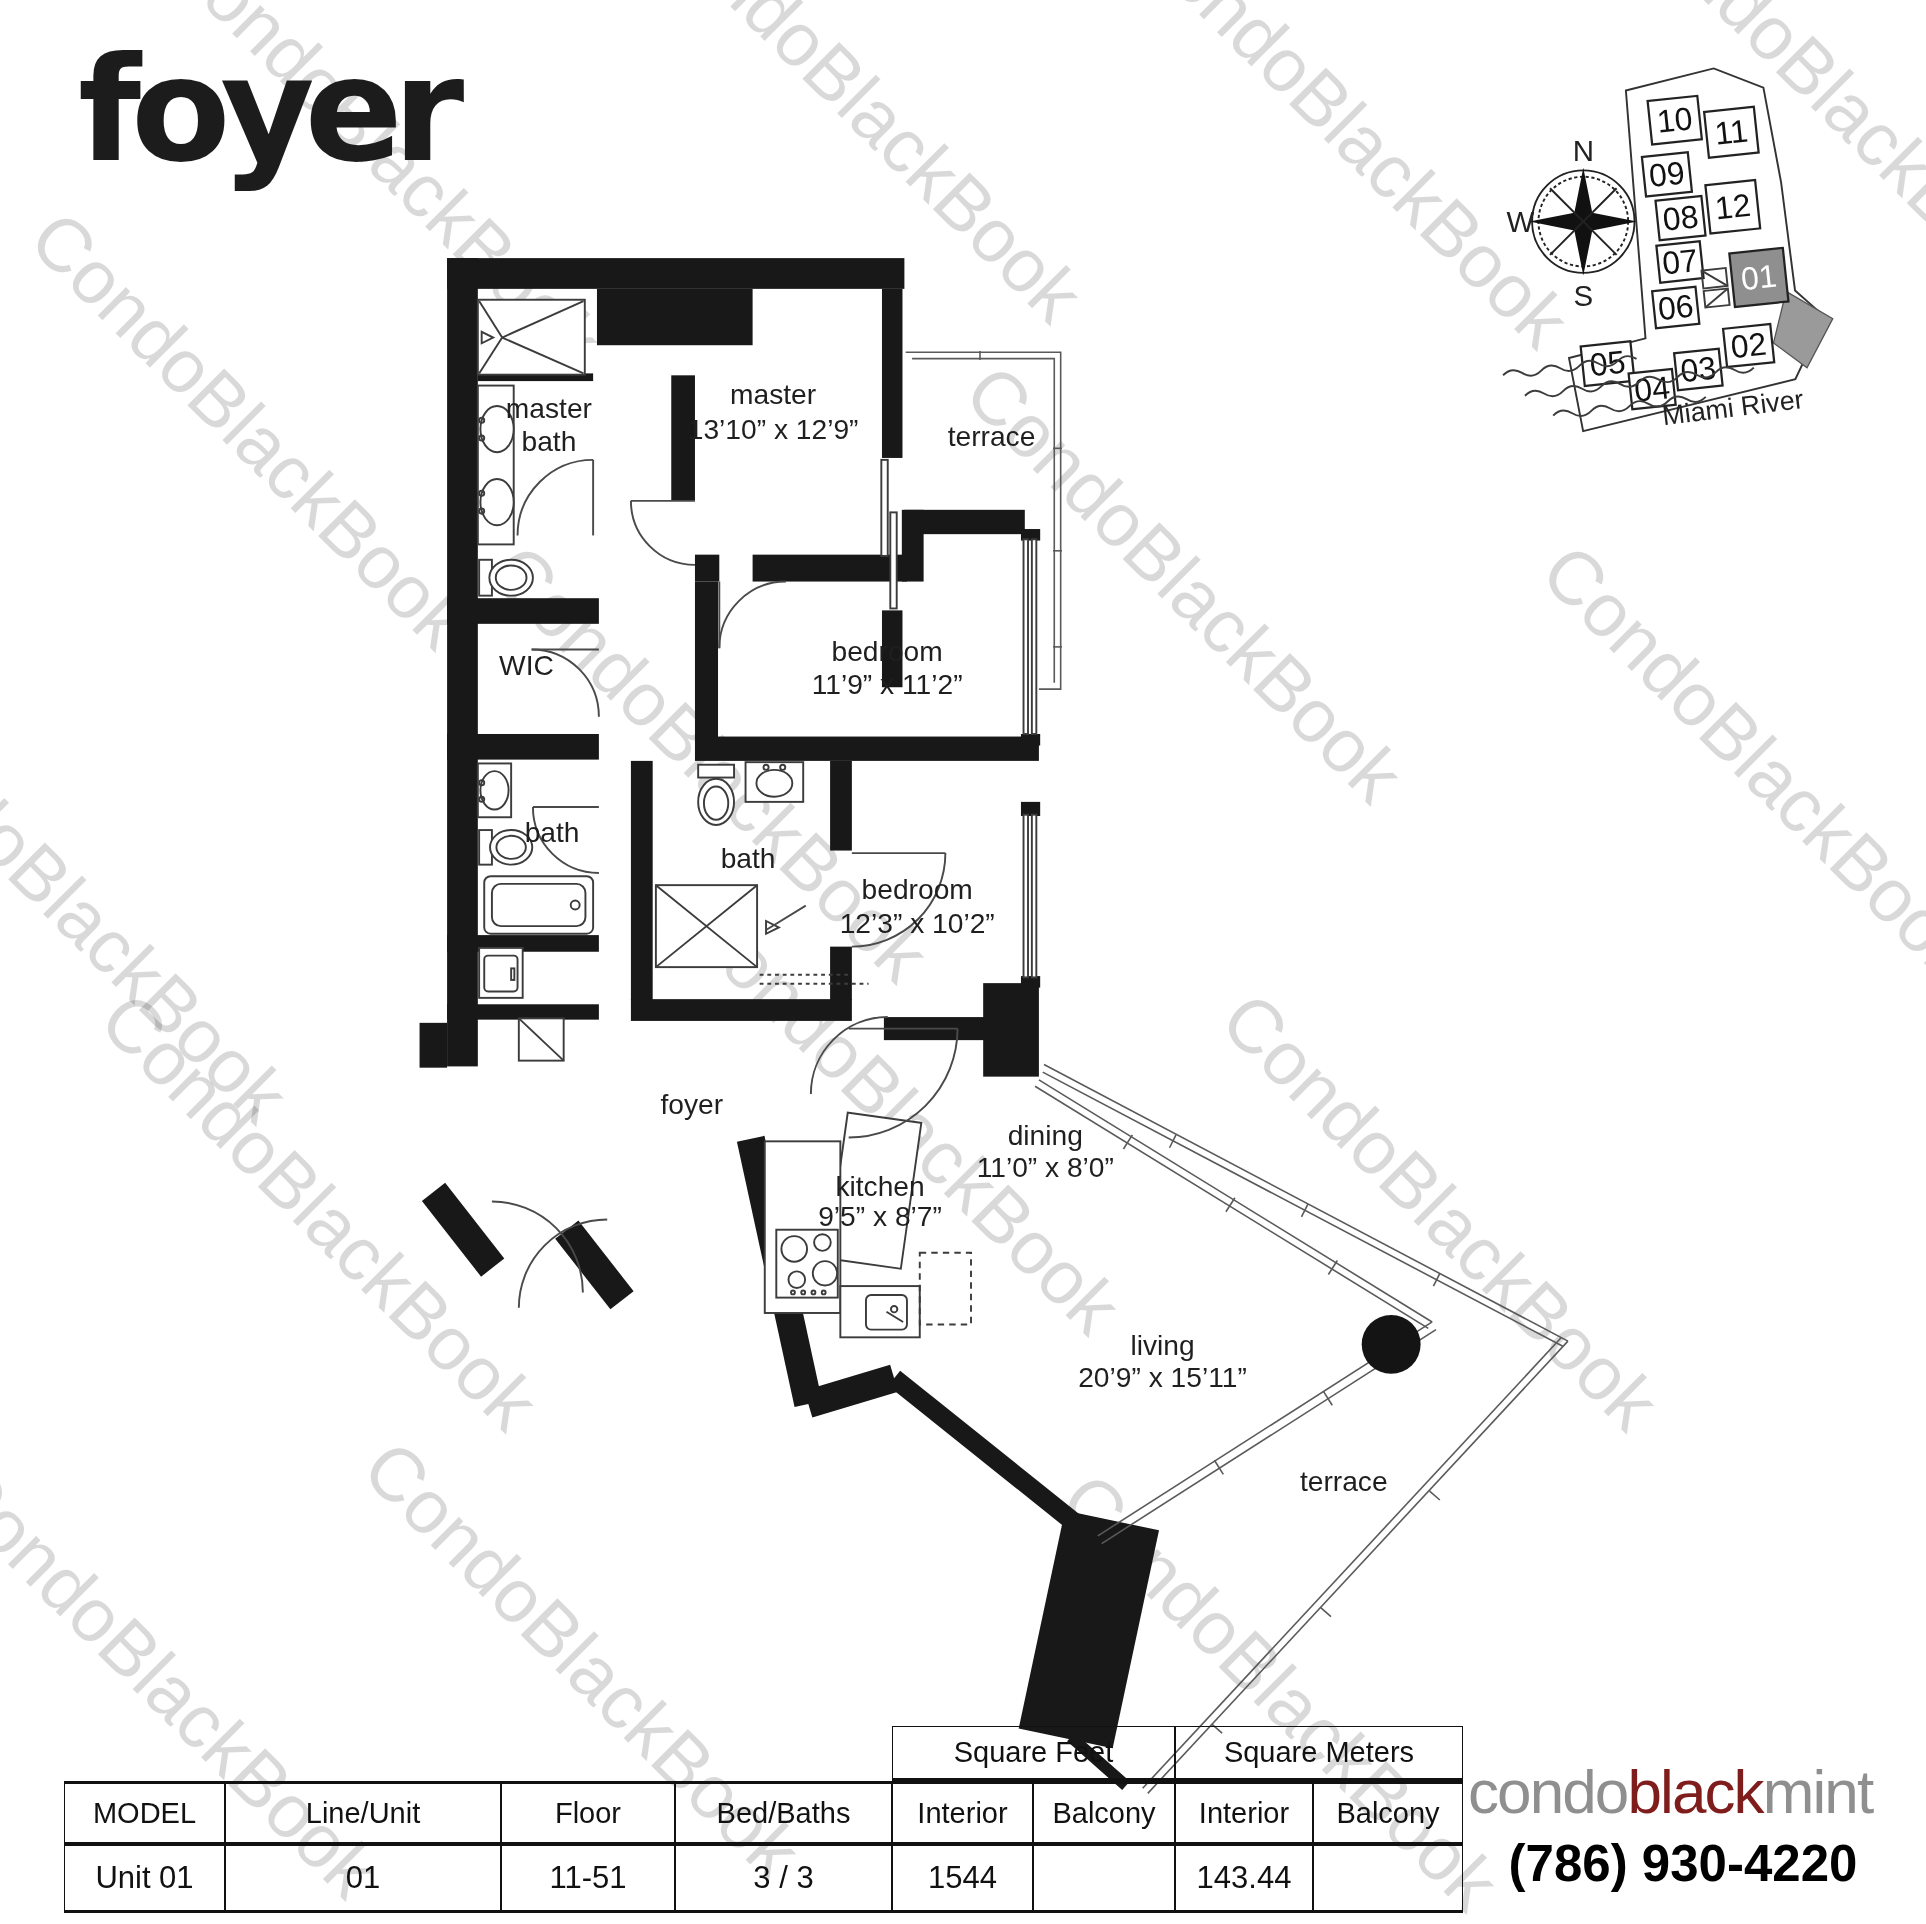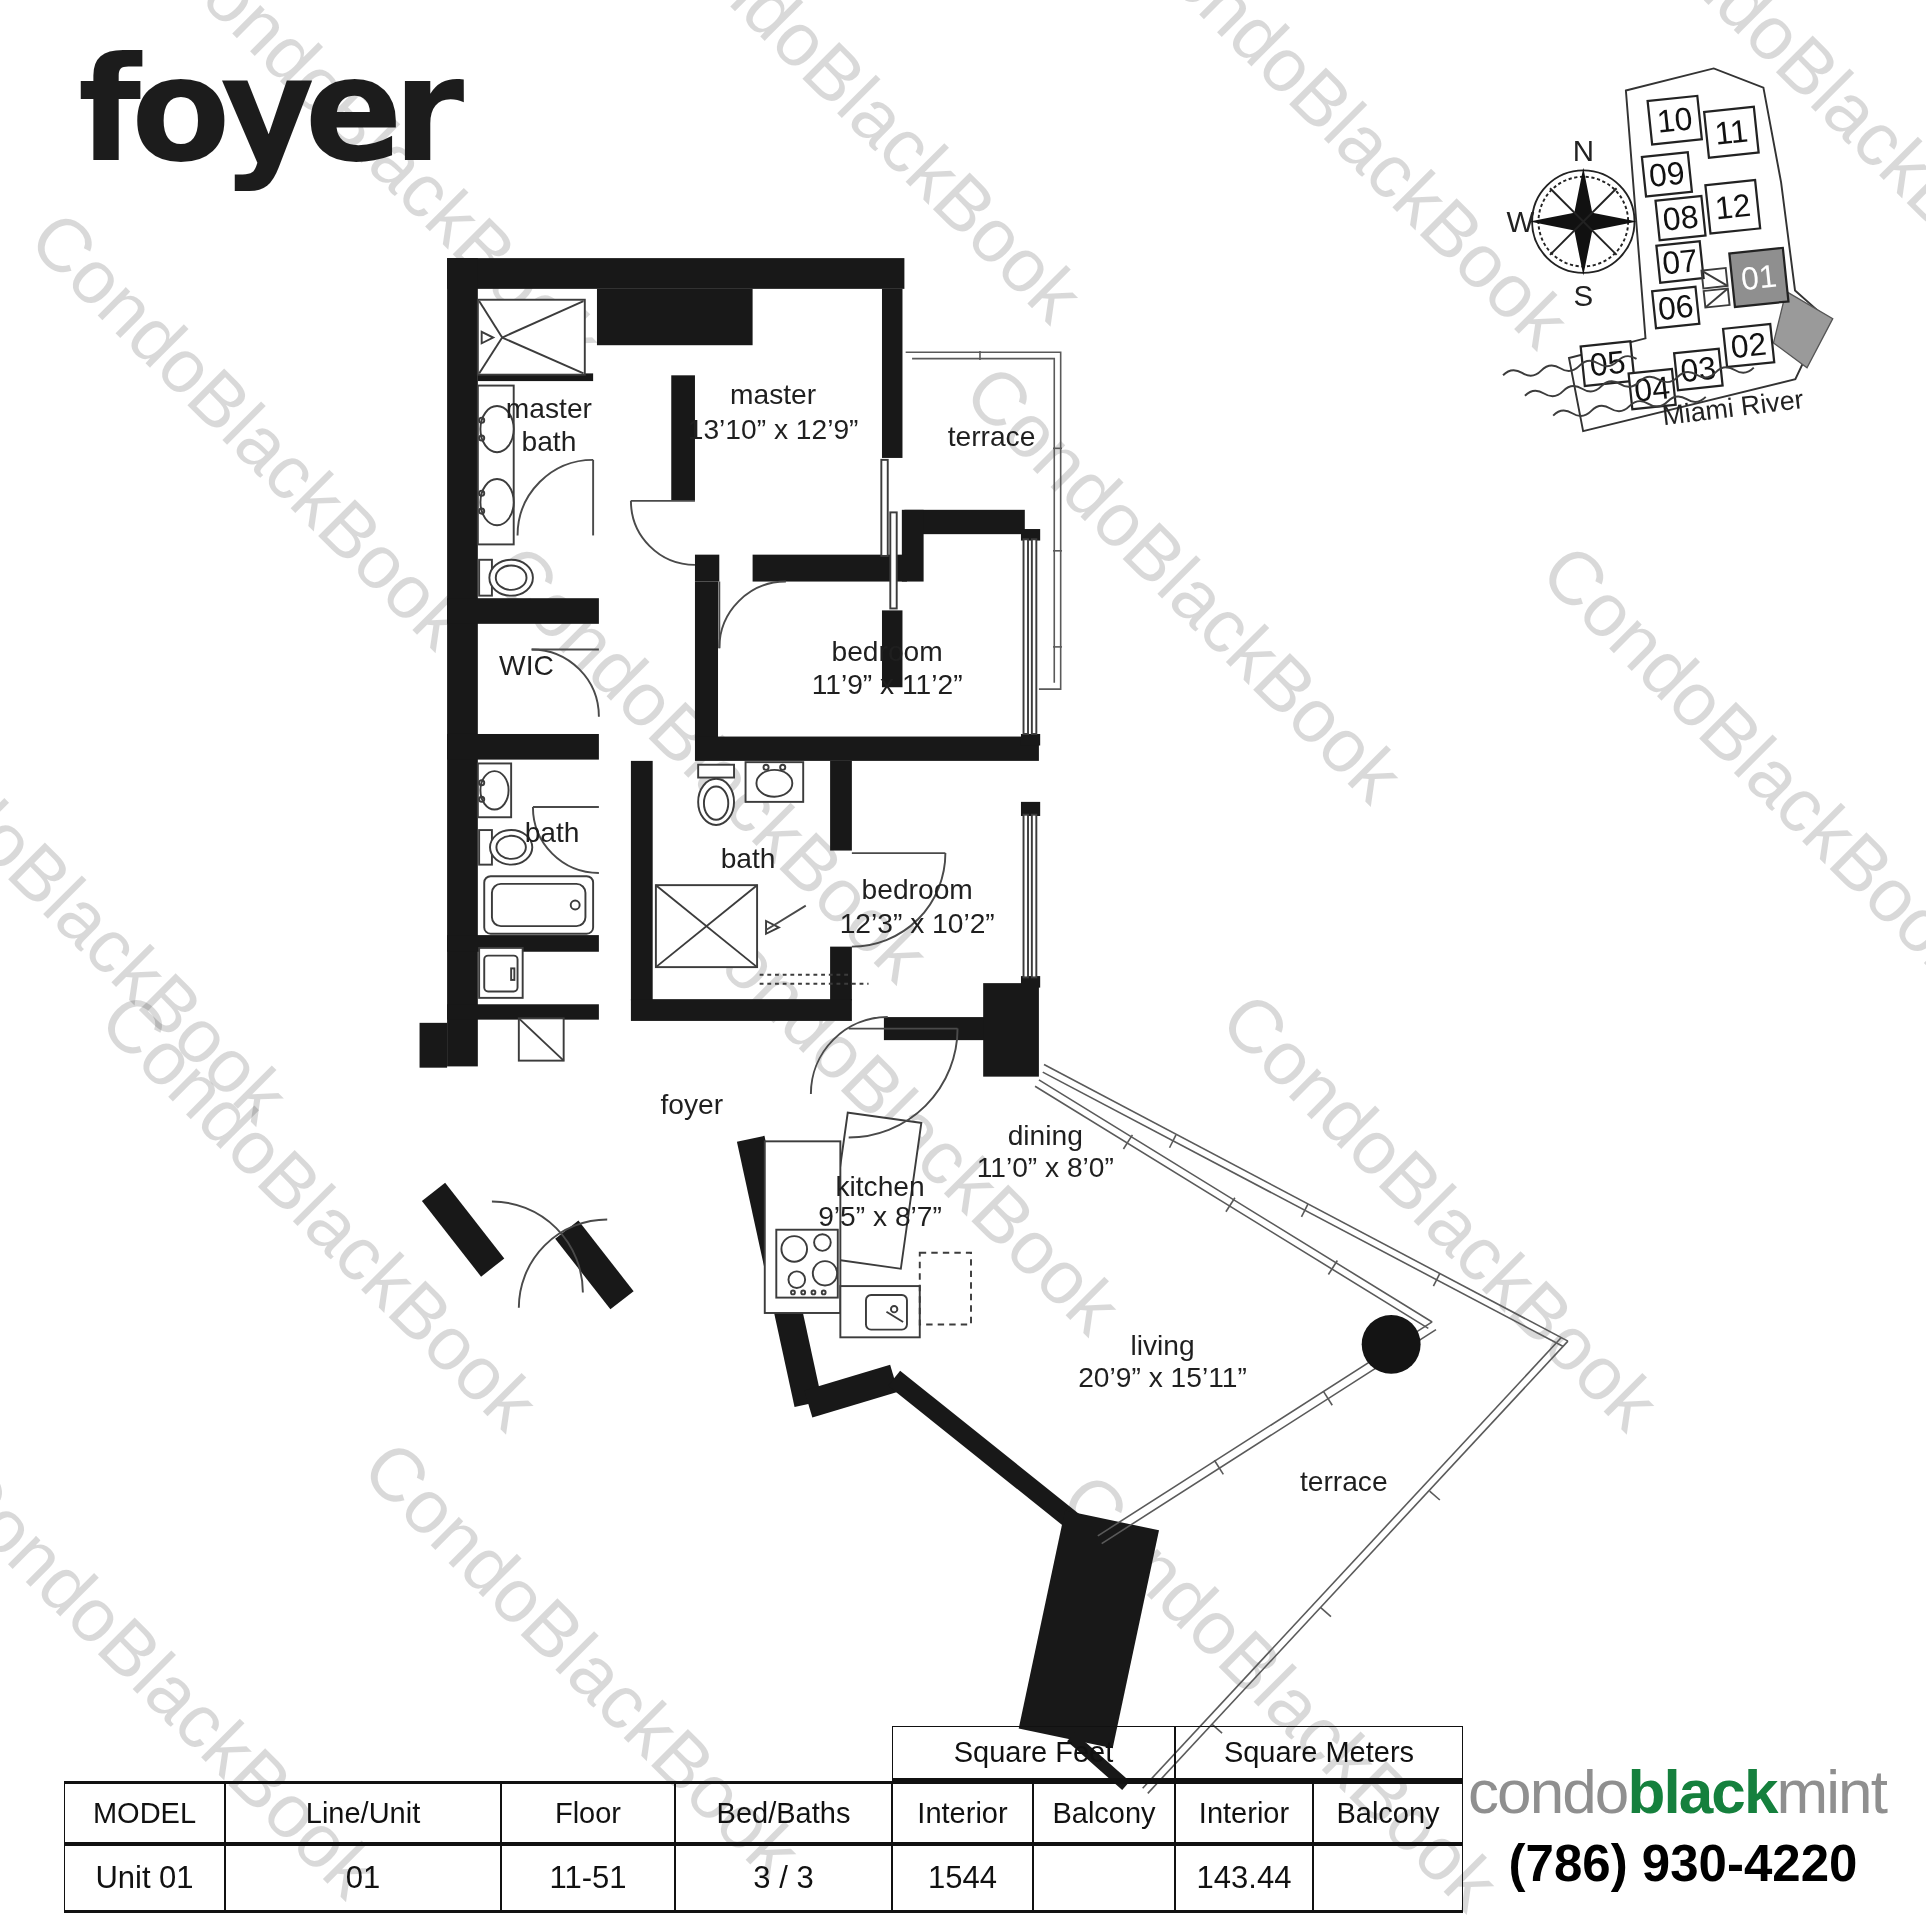--- a/index.html
+++ b/index.html
@@ -39,21 +39,21 @@
   .tc.spacer{border:none;grid-column:1/5;grid-row:1;}
   .tc.sf{grid-column:5/7;grid-row:1;border-bottom-width:3.8px;}
   .tc.sm{grid-column:7/9;grid-row:1;border-bottom-width:3.8px;}
   .tc.hrow{border-top-width:3.2px;border-bottom-width:3.2px;}
   .tc.data{border-bottom-width:3.2px;}
 
   
   .cbb{position:absolute;left:1468px;top:1756px;width:430px;}
   .cbb-line{font-size:62px;letter-spacing:-1.9px;white-space:nowrap;}
   .cbb .gray{color:#8f8f8f;}
-  .cbb .blk{color:#15803d;font-weight:bold;}
+  .cbb .blk{color:#7f1d1d;font-weight:normal;}
   .phone{margin-top:7px;text-align:center;font-size:51px;font-weight:bold;color:#000;}
 </style>
 </head>
 <body>
 
 <div class="canvas">
 
 <svg width="1926" height="1924" viewBox="0 0 3007 3004">
 
   <g>

